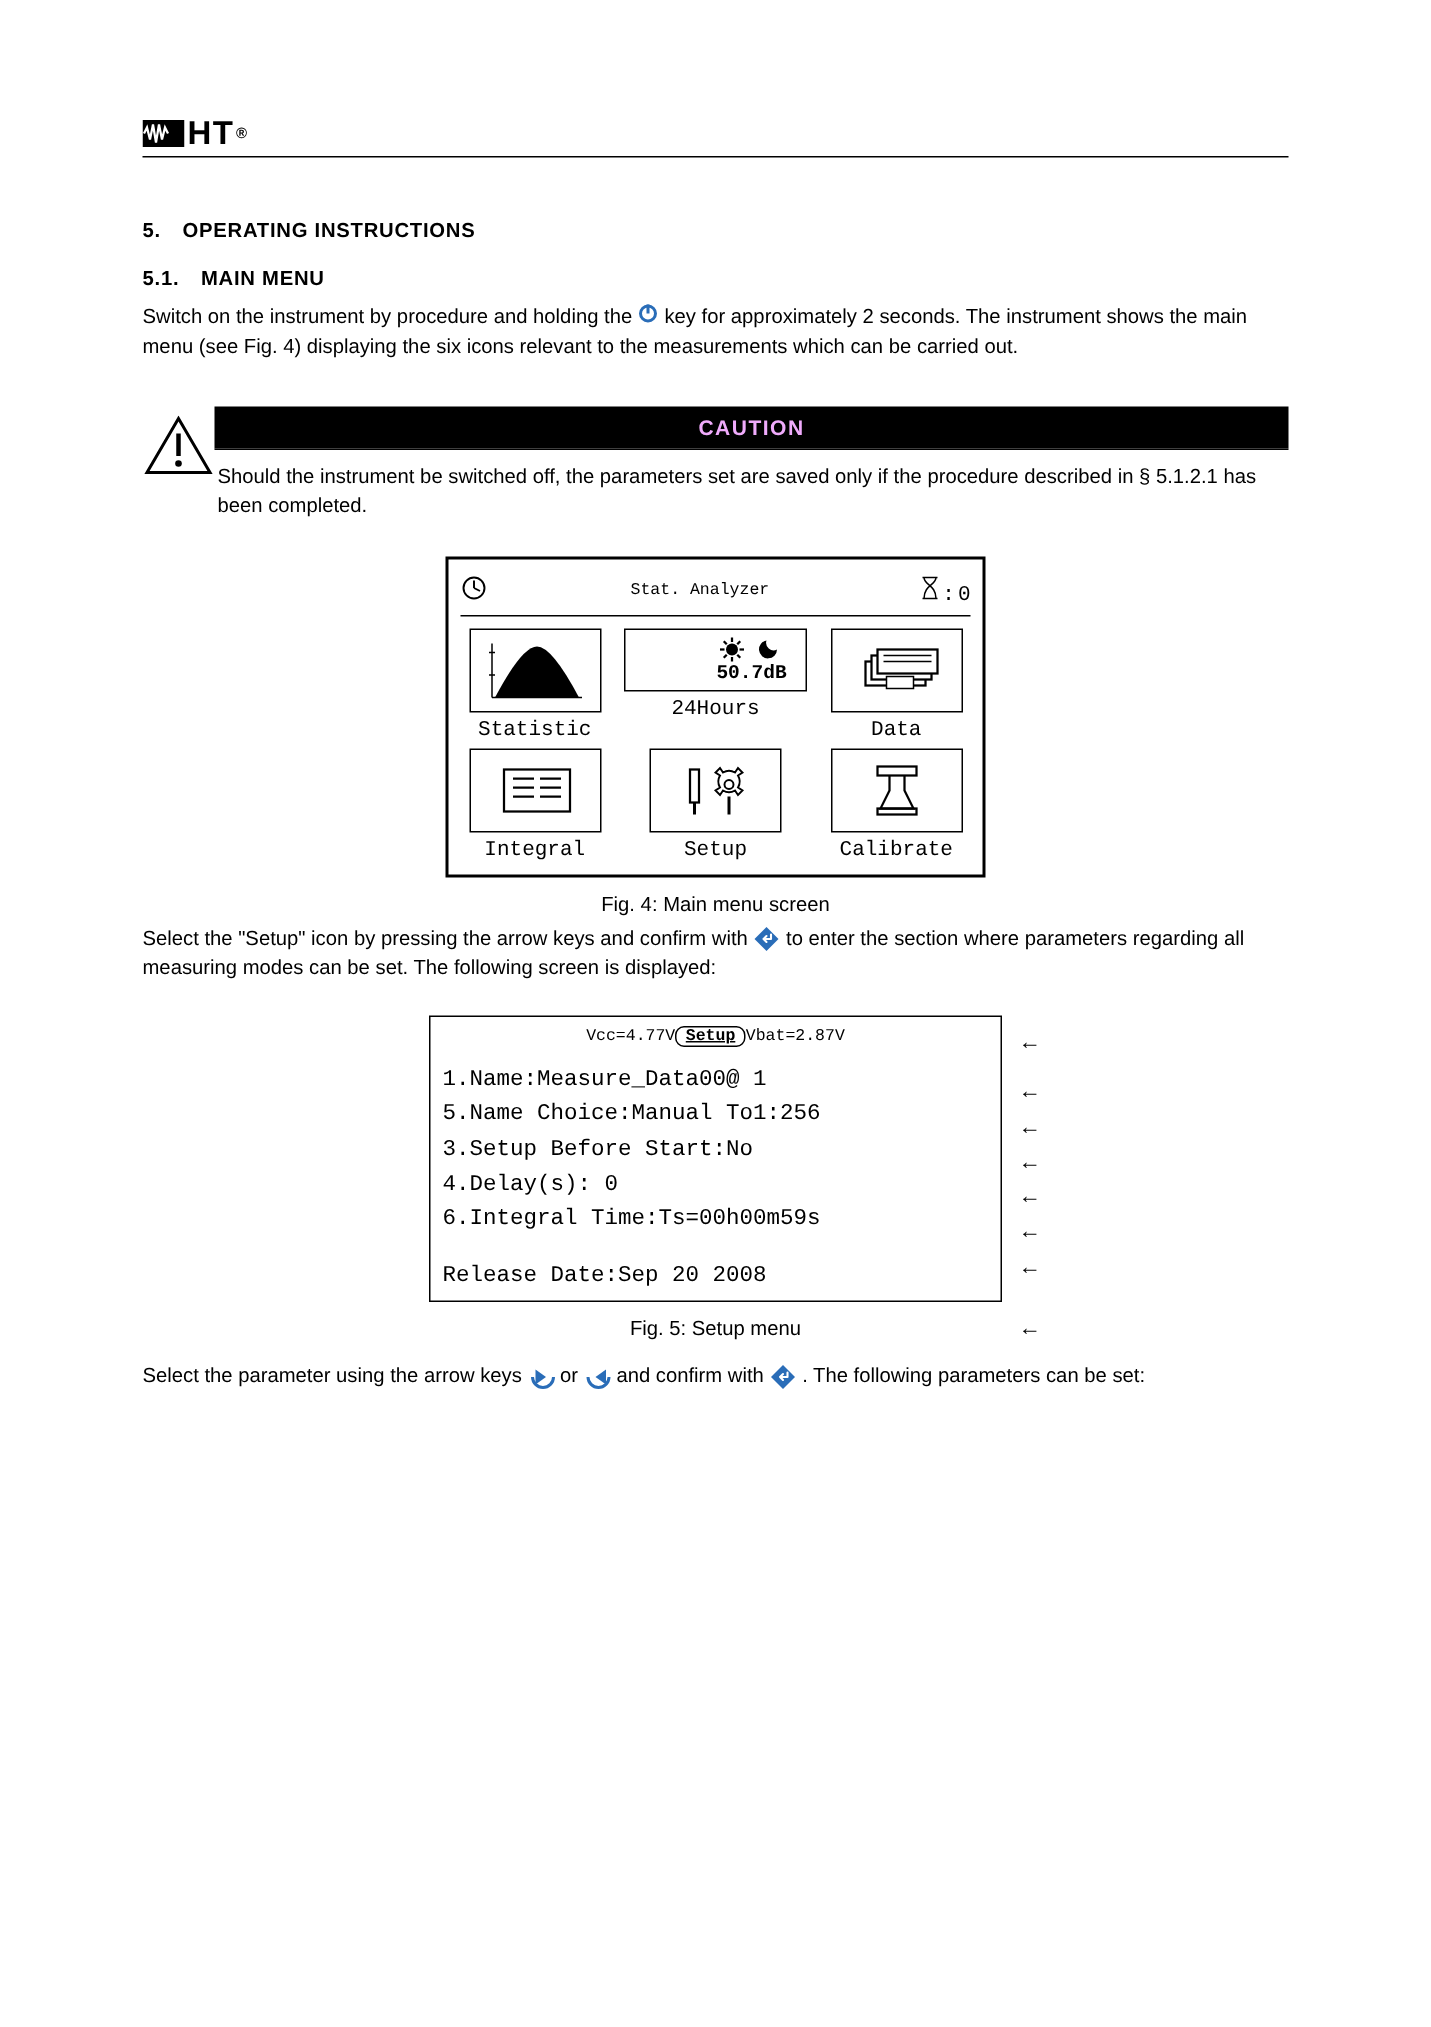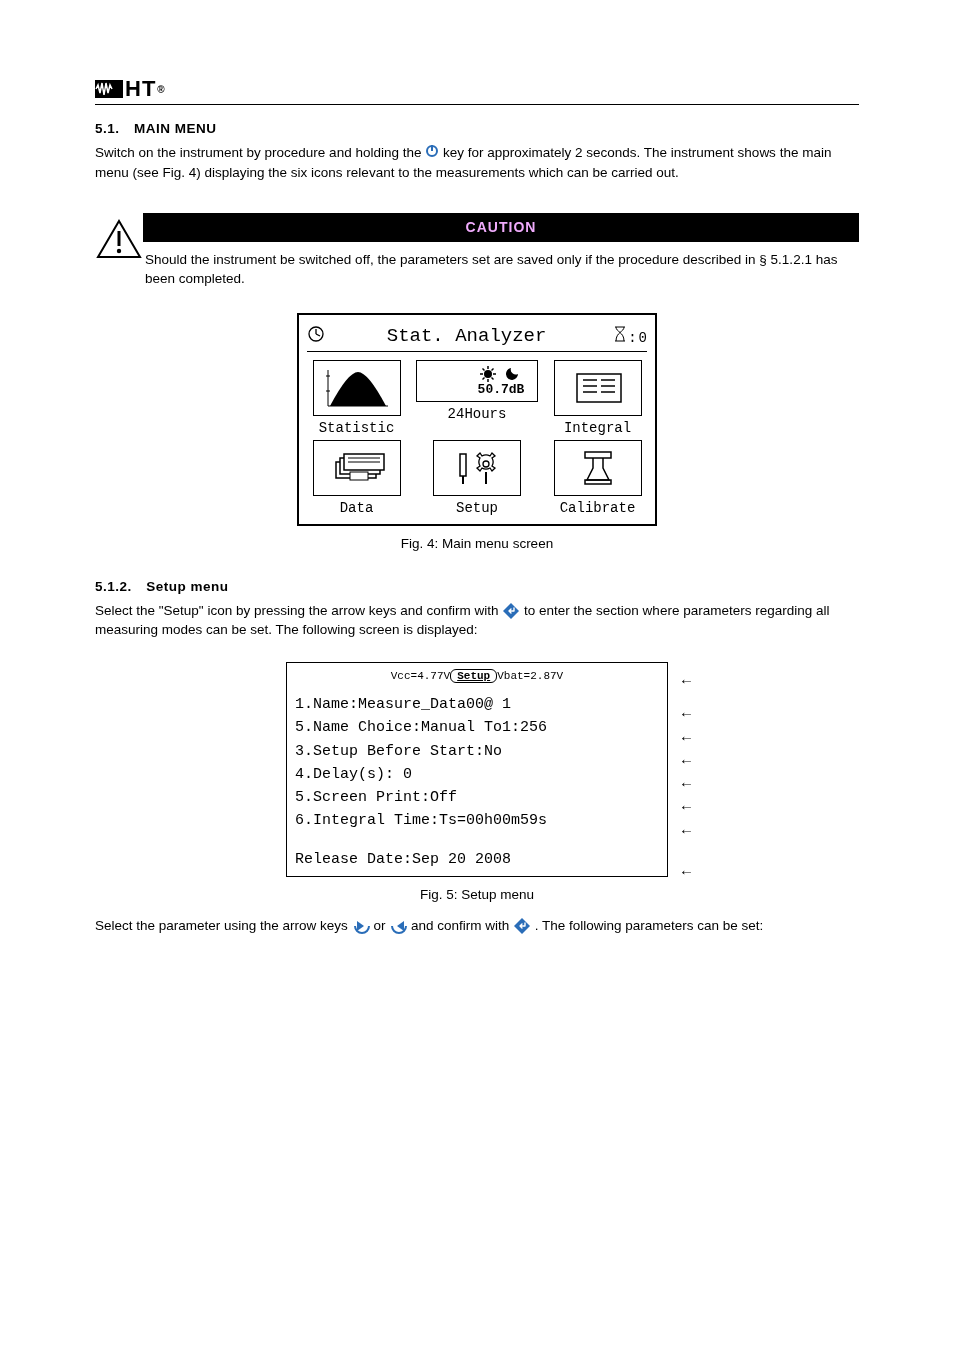--- a/index.html
+++ b/index.html
@@ -13,21 +13,21 @@
   .section-title{font-weight:bold;font-size:13.5px;margin-left:10px;letter-spacing:0.5px;}
   .body-text{font-size:13.5px;line-height:1.45;margin-top:6px;}
   .body-text .inline-icon{display:inline-block;vertical-align:middle;}
   .caution-block{margin-top:30px;display:flex;align-items:flex-start;}
   .caution-icon{width:48px;flex:0 0 48px;display:flex;align-items:center;justify-content:center;margin-top:6px;}
   .caution-right{flex:1;}
   .caution-bar{background:#000;color:#f0abfc;font-weight:bold;text-align:center;font-size:14px;letter-spacing:1px;padding:6px 0;}
   .caution-text{border-top:1px solid #000;font-size:13.5px;padding:8px 2px 6px 2px;line-height:1.45;}
   .lcd-frame{border:2px solid #000;width:340px;margin:18px auto 0 auto;padding:10px 8px 8px 8px;}
   .lcd-row1{display:flex;align-items:center;border-bottom:1px solid #000;padding-bottom:4px;margin-bottom:8px;}
-  .lcd-title{flex:1;text-align:center;font-size:19px;font-family:"Courier New",monospace;}
+  .lcd-title{flex:1;text-align:center;font-size:11px;font-family:"Courier New",monospace;}
   .lcd-hg{display:flex;align-items:baseline;font-family:"Courier New",monospace;font-size:14px;margin-left:6px;}
   .icon-grid{display:grid;grid-template-columns:repeat(3,1fr);gap:4px 10px;}
   .icon-cell{text-align:center;}
   .icon-box{border:1px solid #000;width:86px;height:54px;margin:0 auto;display:flex;align-items:center;justify-content:center;}
   .icon-box-small{border:1px solid #000;width:72px;height:40px;margin:0 auto;display:flex;align-items:center;justify-content:center;}
   .icon-label{font-family:"Courier New",monospace;font-size:14px;margin-top:4px;}
   .db-stack{display:flex;flex-direction:column;align-items:center;line-height:1;padding-left:48px;}
   .fig-caption{text-align:center;font-size:13.5px;margin-top:10px;}
   .setup-frame{border:1px solid #000;width:380px;margin:22px auto 0 auto;position:relative;}
   .setup-inner{padding:6px 8px 8px 8px;}
@@ -50,20 +50,24 @@
     <span class="logo">
       <svg width="28" height="18" viewBox="0 0 28 18">
         <rect x="0" y="0" width="28" height="18" fill="#000"></rect>
         <path d="M1 9 l2 -4 l2 8 l2 -10 l2 12 l2 -12 l2 10 l2 -8 l2 4" stroke="#fff" stroke-width="1.5" fill="none"></path>
       </svg>
       <span>HT</span>
       <span class="logo-reg">®</span>
     </span>
   </div>
 
+  <div class="section-line">
+    <span class="section-num">5.</span>
+    <span class="section-title">OPERATING INSTRUCTIONS</span>
+  </div>
   <div class="section-line" style="margin-top:14px;">
     <span class="section-num">5.1.</span>
     <span class="section-title">MAIN MENU</span>
   </div>
   <div class="body-text">
     <span>Switch on the instrument by procedure and holding the </span>
     <span class="inline-icon">
       <svg width="14" height="14" viewBox="0 0 14 14">
           <circle cx="7" cy="7" r="5" fill="none" stroke="#2a6db8" stroke-width="2"></circle>
           <line x1="7" y1="1" x2="7" y2="7" stroke="#2a6db8" stroke-width="2"></line>
@@ -140,45 +144,45 @@
               <path d="M44 9a6 6 0 1 1 -7 -6 5 5 0 0 0 7 6z" fill="#000"></path>
             </svg>
           </div>
           <div style="font-family:'Courier New',monospace;font-size:13px;font-weight:bold;">50.7dB</div>
         </div>
         <div class="icon-label">24Hours</div>
       </div>
       <div class="icon-cell">
         <div class="icon-box">
           <svg width="70" height="44" viewBox="0 0 70 44">
+            <rect x="14" y="16" width="40" height="16" fill="none" stroke="#000" stroke-width="1.5"></rect>
+            <rect x="18" y="12" width="40" height="16" fill="#fff" stroke="#000" stroke-width="1.5"></rect>
+            <rect x="22" y="8" width="40" height="16" fill="#fff" stroke="#000" stroke-width="1.5"></rect>
+            <line x1="26" y1="12" x2="58" y2="12" stroke="#000"></line>
+            <line x1="26" y1="16" x2="58" y2="16" stroke="#000"></line>
+            <rect x="28" y="26" width="18" height="8" fill="#fff" stroke="#000"></rect>
+          </svg>
+        </div>
+        <div class="icon-label">Data</div>
+      </div>
+
+      <div class="icon-cell">
+        <div class="icon-box">
+          <svg width="70" height="44" viewBox="0 0 70 44">
             <rect x="14" y="8" width="44" height="28" fill="none" stroke="#000" stroke-width="1.5"></rect>
             <line x1="20" y1="14" x2="34" y2="14" stroke="#000" stroke-width="1.5"></line>
             <line x1="20" y1="20" x2="34" y2="20" stroke="#000" stroke-width="1.5"></line>
             <line x1="20" y1="26" x2="34" y2="26" stroke="#000" stroke-width="1.5"></line>
             <line x1="38" y1="14" x2="52" y2="14" stroke="#000" stroke-width="1.5"></line>
             <line x1="38" y1="20" x2="52" y2="20" stroke="#000" stroke-width="1.5"></line>
             <line x1="38" y1="26" x2="52" y2="26" stroke="#000" stroke-width="1.5"></line>
           </svg>
         </div>
         <div class="icon-label">Integral</div>
       </div>
-
-      <div class="icon-cell">
-        <div class="icon-box">
-          <svg width="70" height="44" viewBox="0 0 70 44">
-            <rect x="14" y="16" width="40" height="16" fill="none" stroke="#000" stroke-width="1.5"></rect>
-            <rect x="18" y="12" width="40" height="16" fill="#fff" stroke="#000" stroke-width="1.5"></rect>
-            <rect x="22" y="8" width="40" height="16" fill="#fff" stroke="#000" stroke-width="1.5"></rect>
-            <line x1="26" y1="12" x2="58" y2="12" stroke="#000"></line>
-            <line x1="26" y1="16" x2="58" y2="16" stroke="#000"></line>
-            <rect x="28" y="26" width="18" height="8" fill="#fff" stroke="#000"></rect>
-          </svg>
-        </div>
-        <div class="icon-label">Data</div>
-      </div>
       <div class="icon-cell">
         <div class="icon-box">
           <svg width="70" height="44" viewBox="0 0 70 44">
             <rect x="18" y="8" width="6" height="22" fill="none" stroke="#000" stroke-width="1.5"></rect>
             <line x1="21" y1="30" x2="21" y2="38" stroke="#000" stroke-width="2"></line>
             <path d="M40 10a8 8 0 0 1 8 0l2 -3 3 3 -3 2a8 8 0 0 1 0 8l3 2 -3 3 -2 -3a8 8 0 0 1 -8 0l-2 3 -3 -3 3 -2a8 8 0 0 1 0 -8l-3 -2 3 -3z" fill="none" stroke="#000" stroke-width="1.3"></path>
             <circle cx="44" cy="18" r="3" fill="none" stroke="#000" stroke-width="1.3"></circle>
             <line x1="44" y1="26" x2="44" y2="38" stroke="#000" stroke-width="2"></line>
           </svg>
         </div>
@@ -191,24 +195,20 @@
             <path d="M30 12 L30 22 L24 34 L46 34 L40 22 L40 12" fill="none" stroke="#000" stroke-width="1.5"></path>
             <rect x="22" y="34" width="26" height="4" fill="none" stroke="#000" stroke-width="1.5"></rect>
           </svg>
         </div>
         <div class="icon-label">Calibrate</div>
       </div>
     </div>
   </div>
   <div class="fig-caption">Fig. 4: Main menu screen</div>
 
-  <div class="section-line" style="margin-top:26px;">
-    <span class="section-num">5.1.2.</span>
-    <span class="section-title" style="font-weight:bold;">Setup menu</span>
-  </div>
   <div class="body-text">
     <span>Select the "Setup" icon by pressing the arrow keys and confirm with </span>
     <span class="inline-icon enter-icon">
       <svg width="18" height="18" viewBox="0 0 18 18">
           <polygon points="9,1 17,9 9,17 1,9" fill="#2a6db8"></polygon>
           <path d="M12 6v3H7l2-2M7 9l2 2" stroke="#fff" stroke-width="1.4" fill="none" stroke-linecap="round" stroke-linejoin="round"></path>
         </svg>
     </span>
     <span> to enter the section where parameters regarding all measuring modes can be set. The following screen is displayed:</span>
   </div>
@@ -230,24 +230,20 @@
         </div>
       <div class="setup-line">
           <span>3.Setup Before Start:No</span>
           <span></span>
         </div>
       <div class="setup-line">
           <span>4.Delay(s): 0</span>
           <span></span>
         </div>
       <div class="setup-line">
-          <span>5.Screen Print:Off</span>
-          <span></span>
-        </div>
-      <div class="setup-line">
           <span>6.Integral Time:Ts=00h00m59s</span>
           <span></span>
         </div>
       <div class="release">Release Date:Sep 20 2008</div>
     </div>
     <div class="setup-right-col">
       <span>←</span>
       <span style="height:10px;"></span>
       <span>←</span>
       <span>←</span>

